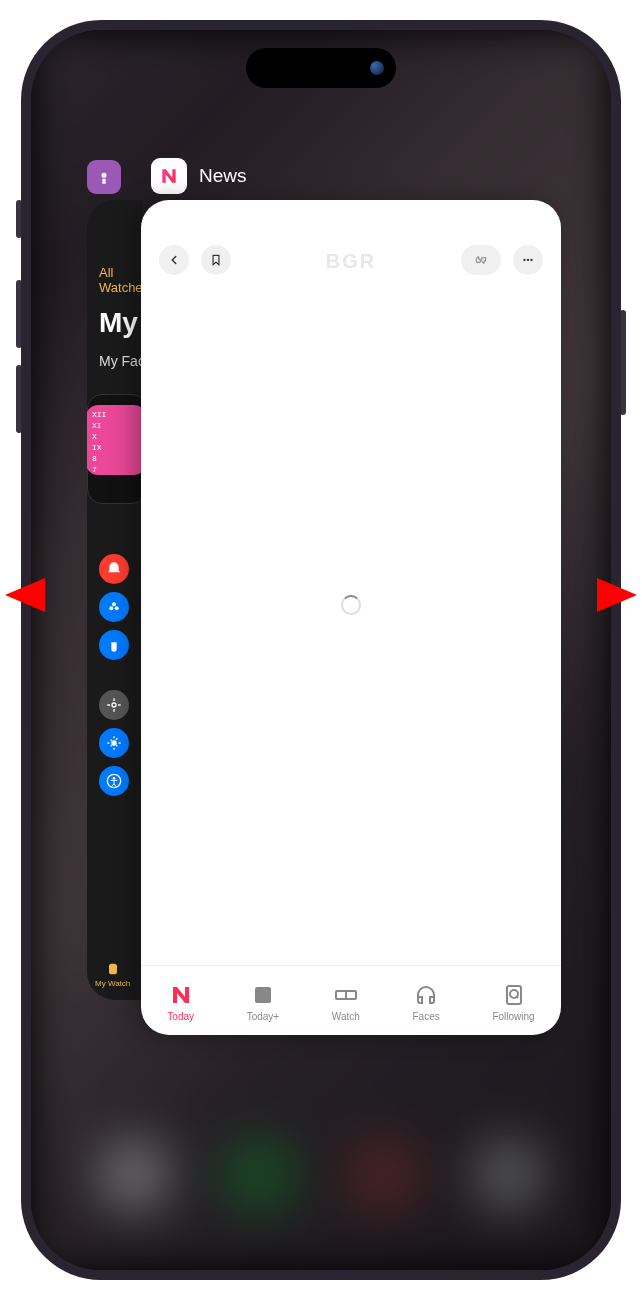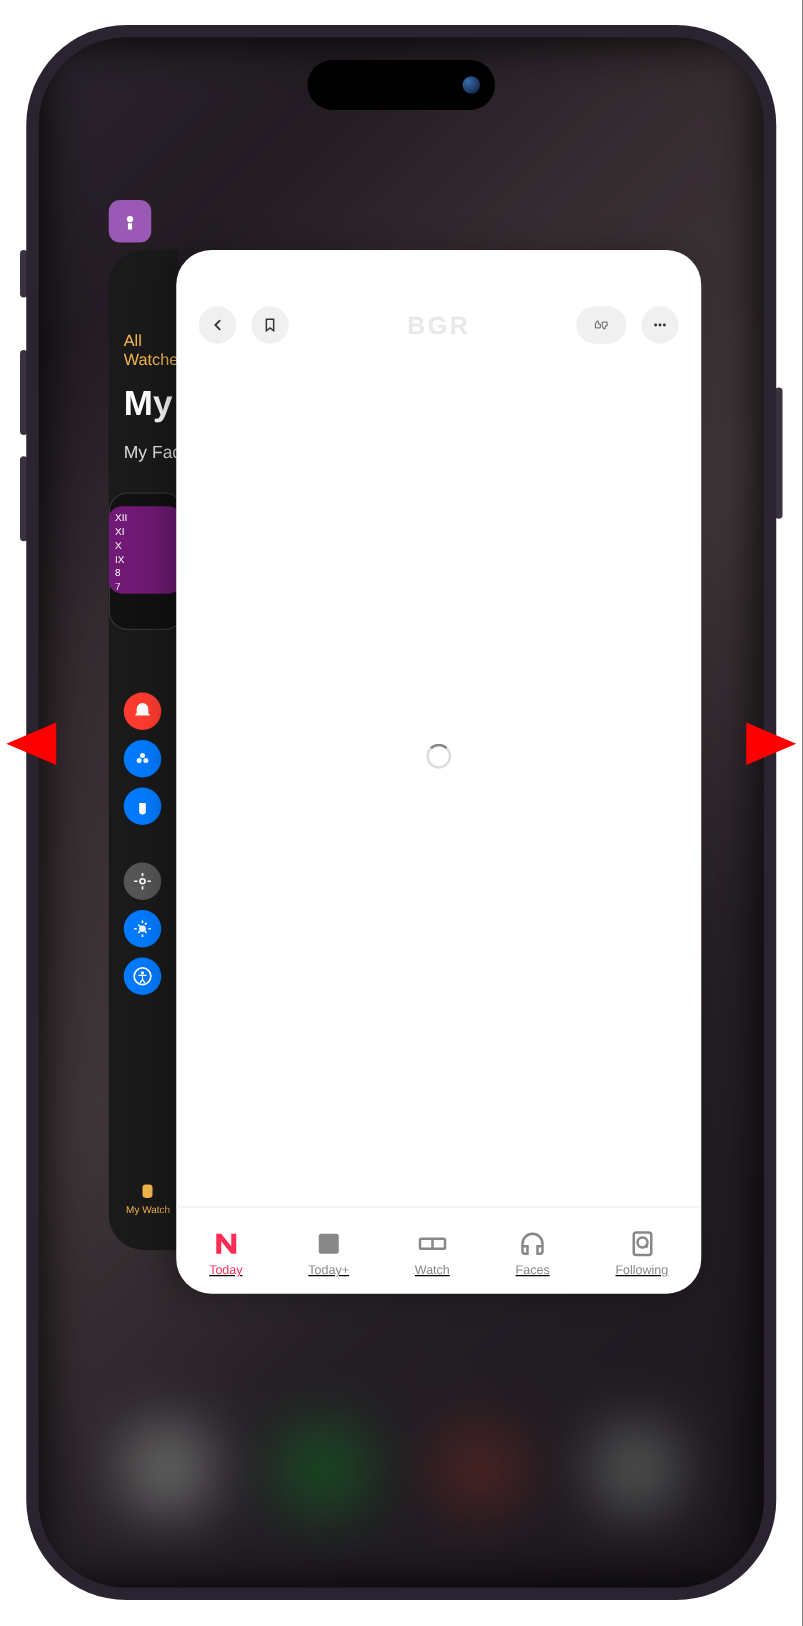--- a/index.html
+++ b/index.html
@@ -118,48 +118,48 @@
       position: relative;
       border: 1px solid #333;
     }
     .watch-face {
       position: absolute;
       top: 10px;
       left: -2px;
       width: 60px;
       height: 70px;
       border-radius: 12px;
-      background: #701a75;
+      background: #ec4899;
       color: #fff;
       font-size: 8px;
       line-height: 11px;
       padding: 4px 0 0 6px;
+      font-family: Liberation Mono, monospace;
     }
     .dots-section {
       margin: 50px 0 0 12px;
     }
     .dot {
       width: 30px;
       height: 30px;
       border-radius: 50%;
       margin: 8px 0;
     }
     .dot.red { background: #ff3b30; display: flex; align-items: center; justify-content: center; }
     .dot.blue { background: #007aff; display: flex; align-items: center; justify-content: center; }
     .dot.gray { background: #555; display: flex; align-items: center; justify-content: center; }
     .dot svg { width: 16px; height: 16px; fill: #fff; }
     .card-back-tabbar {
       position: absolute;
-      bottom: 16px;
+      bottom: 0;
       left: 0;
       right: 0;
       height: 45px;
       display: flex;
       padding: 6px 0 0 8px;
-      justify-content: center;
     }
     .card-back-tab {
       font-size: 8px;
       color: #f5b74c;
       text-align: center;
       white-space: nowrap;
     }
     .back-app-icon {
       position: absolute;
       left: 56px;
@@ -260,21 +260,20 @@
       position: absolute;
       bottom: 0;
       left: 0;
       right: 0;
       height: 70px;
       display: flex;
       justify-content: space-around;
       align-items: center;
       border-top: 0.5px solid #eee;
       padding-top: 4px;
-      text-decoration: underline;
     }
     .tab-item {
       display: flex;
       flex-direction: column;
       align-items: center;
       gap: 4px;
       font-size: 10px;
       color: #888;
     }
     .tab-item.active { color: #ff2d55; }
@@ -384,20 +383,34 @@
         <div class="card-back-tabbar">
           <div class="card-back-tab">
             <svg width="16" height="16" viewBox="0 0 24 24">
                 <rect x="6" y="4" width="12" height="16" rx="4" fill="#f5b74c"></rect>
               </svg>
             <div>My Watch</div>
           </div>
         </div>
       </div>
 
+      <div class="card-front-header">
+        <div class="app-icon-news">
+          <svg class="news-n" viewBox="0 0 24 24">
+            <path d="M4 4 L4 20 L8 20 L8 10 L16 20 L20 20 L20 4 L16 4 L16 14 L8 4 Z" fill="url(#g)"></path>
+            <defs>
+                <linearGradient id="g" x1="0" y1="0" x2="1" y2="1">
+                  <stop offset="0" stop-color="#ff3b8f"></stop>
+                  <stop offset="1" stop-color="#ff2d55"></stop>
+                </linearGradient>
+              </defs>
+          </svg>
+        </div>
+        <div class="app-label">News</div>
+      </div>
 
       <div class="card-front">
         <div class="news-title-faded">BGR</div>
         <div class="news-toolbar">
           <div class="toolbar-left">
             <div class="tool-btn">
               <svg viewBox="0 0 24 24">
                   <path d="M15 6l-6 6 6 6" stroke="#333" stroke-width="2.5" fill="none" stroke-linecap="round"></path>
                 </svg>
             </div>

